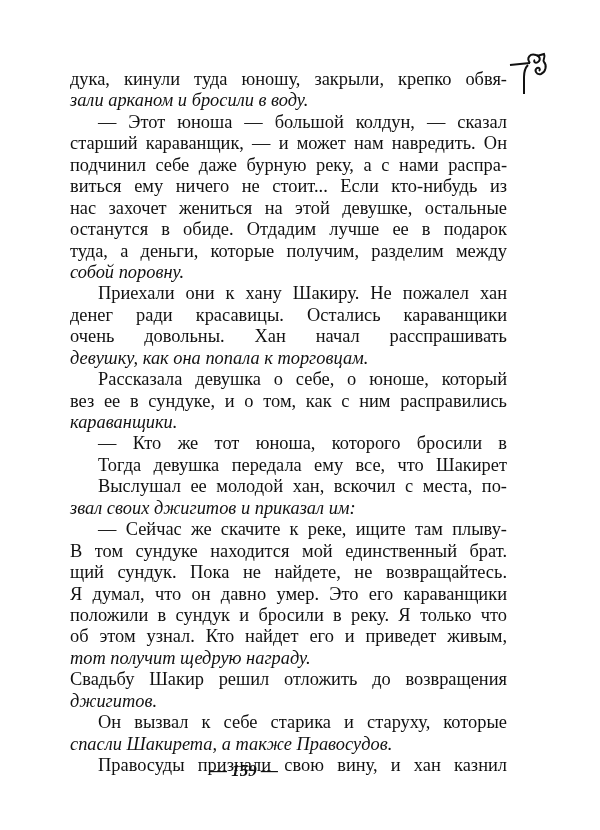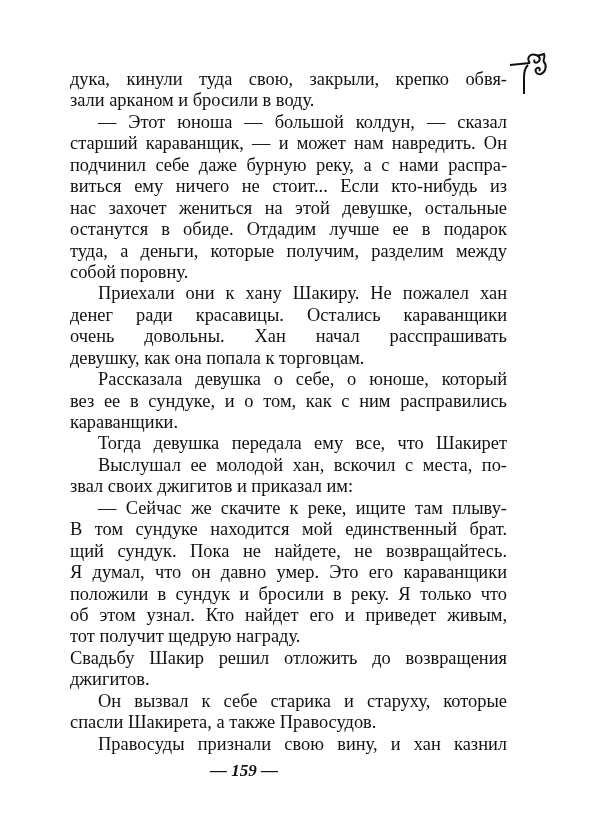--- a/index.html
+++ b/index.html
@@ -13,58 +13,59 @@
   .text-block {
     position: absolute; left: 70px; top: 69px; width: 437px;
     font-family: "Liberation Serif", serif;
     font-size: 18.4px; color: #111;
   }
   .line {
     display: block; height: 21.45px; line-height: 21.45px;
     text-align: justify; text-align-last: justify; white-space: nowrap;
     overflow: visible;
   }
-  .line.last { text-align-last: left; }
+  .line.last { text-align-last: left; font-style: italic; }
   .line.indent { padding-left: 28px; }
   .page-number {
     position: absolute; left: 0; width: 488px; top: 761px;
     text-align: center;
     font-family: "Liberation Serif", serif; font-style: italic; font-weight: bold;
     font-size: 17px; color: #111;
   }
 </style>
 </head>
 <body>
 
 <div class="page">
   <svg class="ornament" viewBox="0 0 46 46">
     <path d="M2 13 L22 11" stroke="#111" stroke-width="2" fill="none"></path>
     <path d="M22 11 C18 6, 22 1, 28 3 C32 4, 33 8, 30 10 C27 12, 25 9, 27 8" stroke="#111" stroke-width="2" fill="none"></path>
     <path d="M29 4 L36 2 C38 6, 34 8, 36 10 C39 13, 38 20, 33 22 C28 23, 26 18, 29 16 C31 15, 33 17, 31 19" stroke="#111" stroke-width="2" fill="none"></path>
     <path d="M20 13 C17 16, 16 20, 16 25 L16 42" stroke="#111" stroke-width="2" fill="none"></path>
   </svg>
 
   <div class="text-block" id="text-block">
-      <span class="line">дука, кинули туда свою, закрыли, крепко обвя-</span>
+      <span class="line">дука, кинули туда юношу, закрыли, крепко обвя-</span>
       <span class="line last">зали арканом и бросили в воду.</span>
       <span class="line indent">— Этот юноша — большой колдун, — сказал</span>
       <span class="line">старший караванщик, — и может нам навредить. Он</span>
       <span class="line">подчинил себе даже бурную реку, а с нами распра-</span>
       <span class="line">виться ему ничего не стоит... Если кто-нибудь из</span>
       <span class="line">нас захочет жениться на этой девушке, остальные</span>
       <span class="line">останутся в обиде. Отдадим лучше ее в подарок</span>
       <span class="line">туда, а деньги, которые получим, разделим между</span>
       <span class="line last">собой поровну.</span>
       <span class="line indent">Приехали они к хану Шакиру. Не пожалел хан</span>
       <span class="line">денег ради красавицы. Остались караванщики</span>
       <span class="line">очень довольны. Хан начал расспрашивать</span>
       <span class="line last">девушку, как она попала к торговцам.</span>
       <span class="line indent">Рассказала девушка о себе, о юноше, который</span>
       <span class="line">вез ее в сундуке, и о том, как с ним расправились</span>
       <span class="line last">караванщики.</span>
+      <span class="line indent">— Кто же тот юноша, которого бросили в</span>
       <span class="line indent">Тогда девушка передала ему все, что Шакирет</span>
       <span class="line indent">Выслушал ее молодой хан, вскочил с места, по-</span>
       <span class="line last">звал своих джигитов и приказал им:</span>
       <span class="line indent">— Сейчас же скачите к реке, ищите там плыву-</span>
       <span class="line">В том сундуке находится мой единственный брат.</span>
       <span class="line">щий сундук. Пока не найдете, не возвращайтесь.</span>
       <span class="line">Я думал, что он давно умер. Это его караванщики</span>
       <span class="line">положили в сундук и бросили в реку. Я только что</span>
       <span class="line">об этом узнал. Кто найдет его и приведет живым,</span>
       <span class="line last">тот получит щедрую награду.</span>

